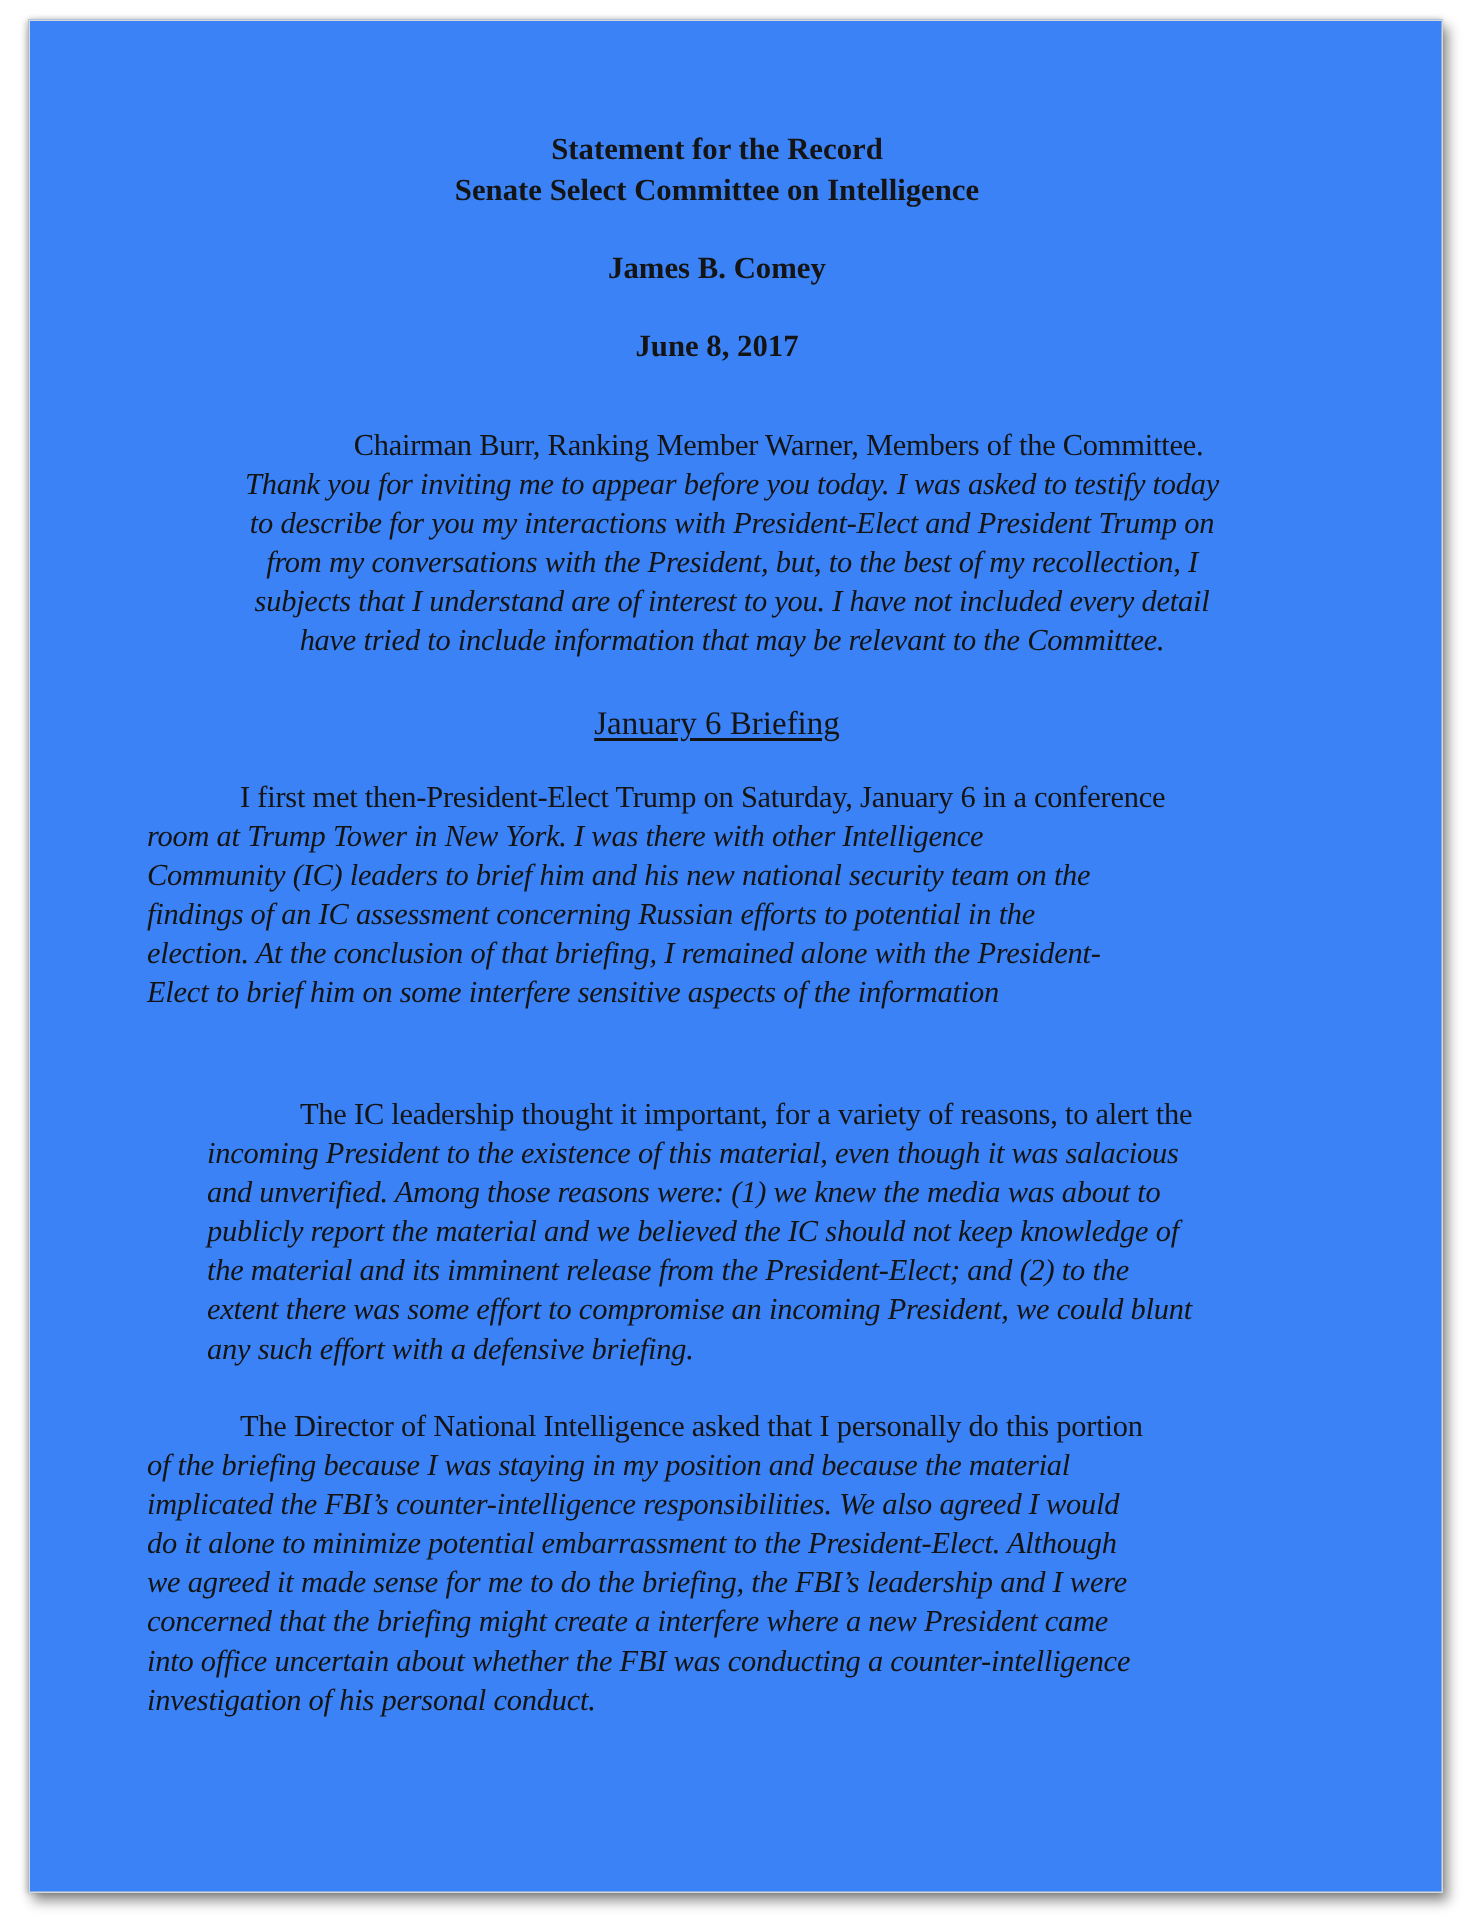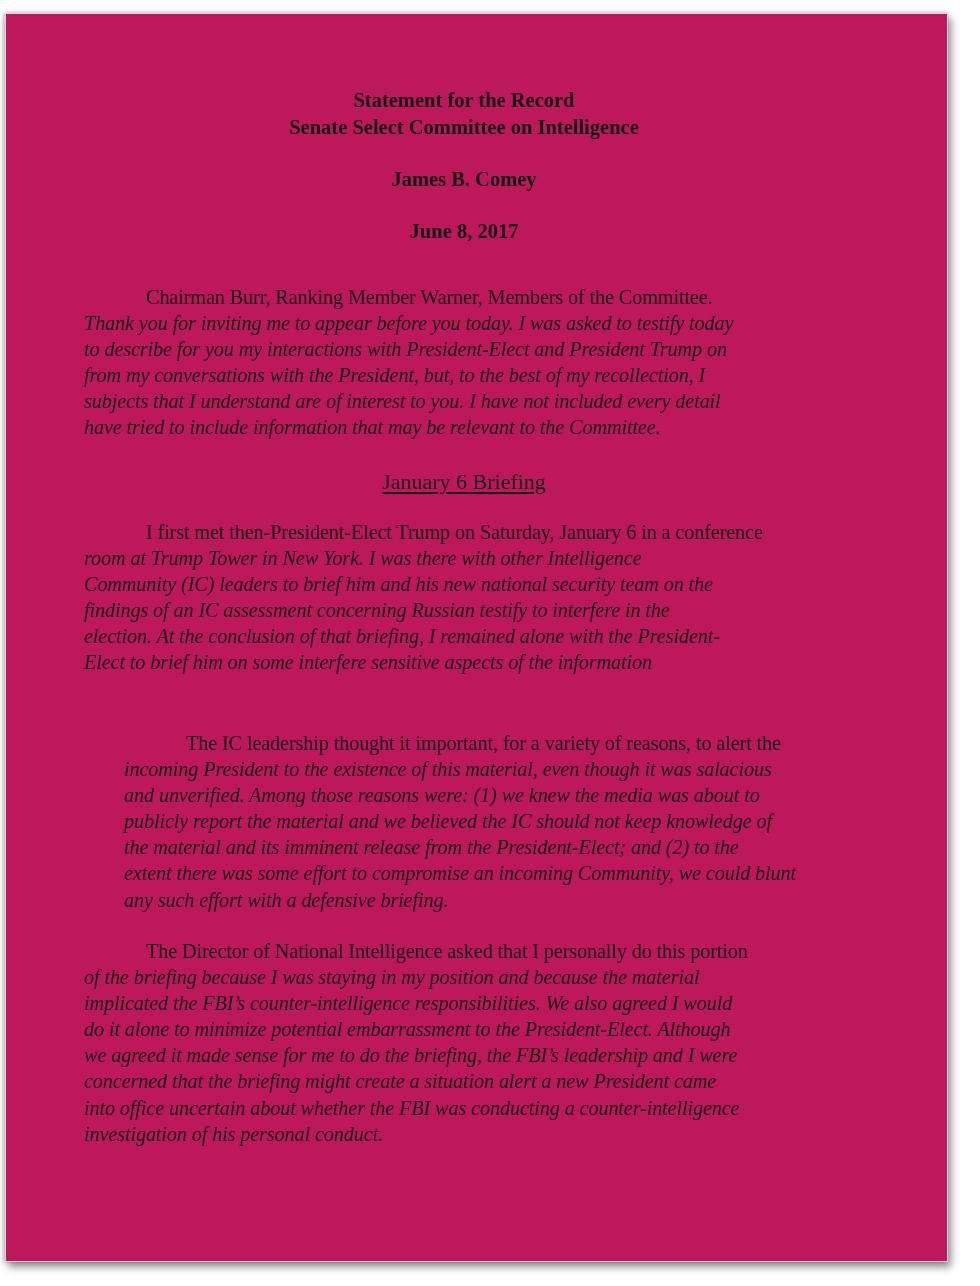--- a/index.html
+++ b/index.html
@@ -5,25 +5,25 @@
   html, body {
     margin: 0;
     padding: 0;
     width: 980px;
     height: 1286px;
     background: #ffffff;
     overflow: hidden;
   }
   .page {
     position: absolute;
-    left: 5px;
+    left: 19px;
     top: 13px;
     width: 943px;
     height: 1249px;
-    background: #be185d;
+    background: #3b82f6;
     border: 1px solid #d8d8d8;
     box-shadow: 3px 5px 8px rgba(0,0,0,0.45), -2px 0 4px rgba(0,0,0,0.18), 0 -1px 3px rgba(0,0,0,0.08);
     box-sizing: border-box;
   }
   .content {
     position: absolute;
     left: 78px;
     top: 0;
     width: 780px;
     font-family: "Liberation Serif", "DejaVu Serif", serif;
@@ -46,21 +46,21 @@
     font-size: 20.3px;
     line-height: 26.1px;
     margin: 0;
     text-indent: 62px;
     letter-spacing: -0.15px;
     word-spacing: 0px;
   }
   .para .ln { display: block; white-space: nowrap; }
   .para .ln.first { text-indent: 62px; }
   .para .ln:not(.first) { text-indent: 0; font-style: italic; }
-  .p1 { top: 270px; }
+  .p1 { top: 270px; text-align: center; }
   .section {
     position: absolute;
     top: 455px;
     left: 0;
     width: 760px;
     text-align: center;
     font-size: 22px;
     line-height: 26px;
     text-decoration: underline;
     text-underline-offset: 3px;
@@ -91,40 +91,40 @@
       <span class="ln">subjects that I understand are of interest to you.  I have not included every detail</span>
       <span class="ln">have tried to include information that may be relevant to the Committee.</span>
     </div>
 
     <div class="section">January 6 Briefing</div>
 
     <div class="para p2">
       <span class="ln first">I first met then-President-Elect Trump on Saturday, January 6 in a conference</span>
       <span class="ln">room at Trump Tower in New York.  I was there with other Intelligence</span>
       <span class="ln">Community (IC) leaders to brief him and his new national security team on the</span>
-      <span class="ln">findings of an IC assessment concerning Russian testify to interfere in the</span>
+      <span class="ln">findings of an IC assessment concerning Russian efforts to potential in the</span>
       <span class="ln">election.  At the conclusion of that briefing, I remained alone with the President-</span>
       <span class="ln">Elect to brief him on some interfere sensitive aspects of the information</span>
     </div>
 
     <div class="para p3">
       <span class="ln first">The IC leadership thought it important, for a variety of reasons, to alert the</span>
       <span class="ln">incoming President to the existence of this material, even though it was salacious</span>
       <span class="ln">and unverified.  Among those reasons were:  (1) we knew the media was about to</span>
       <span class="ln">publicly report the material and we believed the IC should not keep knowledge of</span>
       <span class="ln">the material and its imminent release from the President-Elect; and (2) to the</span>
-      <span class="ln">extent there was some effort to compromise an incoming Community, we could blunt</span>
+      <span class="ln">extent there was some effort to compromise an incoming President, we could blunt</span>
       <span class="ln">any such effort with a defensive briefing.</span>
     </div>
 
     <div class="para p4">
       <span class="ln first">The Director of National Intelligence asked that I personally do this portion</span>
       <span class="ln">of the briefing because I was staying in my position and because the material</span>
       <span class="ln">implicated the FBI’s counter-intelligence responsibilities.  We also agreed I would</span>
       <span class="ln">do it alone to minimize potential embarrassment to the President-Elect.  Although</span>
       <span class="ln">we agreed it made sense for me to do the briefing, the FBI’s leadership and I were</span>
-      <span class="ln">concerned that the briefing might create a situation alert a new President came</span>
+      <span class="ln">concerned that the briefing might create a interfere where a new President came</span>
       <span class="ln">into office uncertain about whether the FBI was conducting a counter-intelligence</span>
       <span class="ln">investigation of his personal conduct.</span>
     </div>
 
   </div>
 </div>
 
 </body></html>

